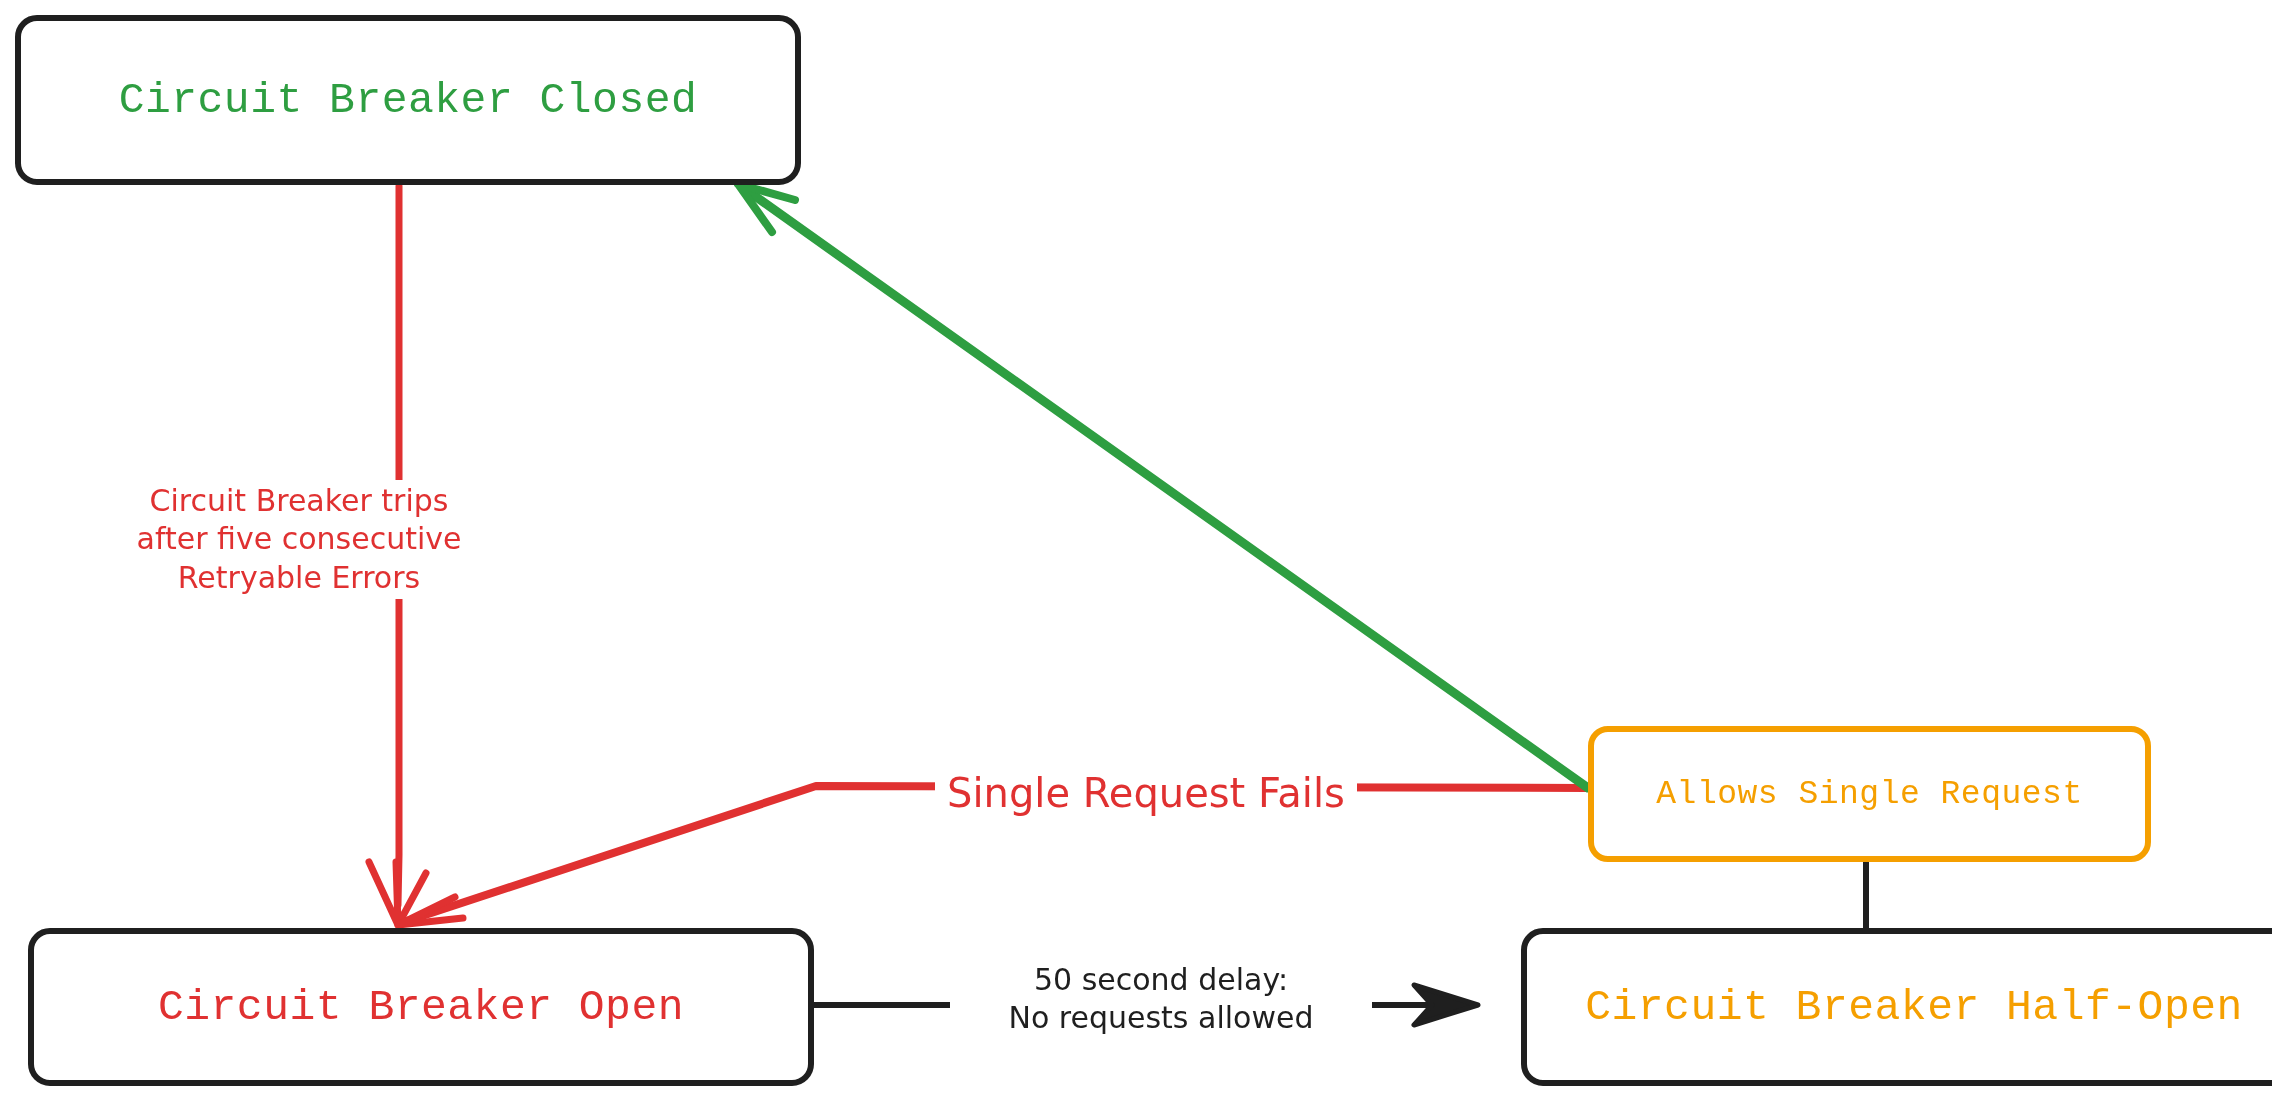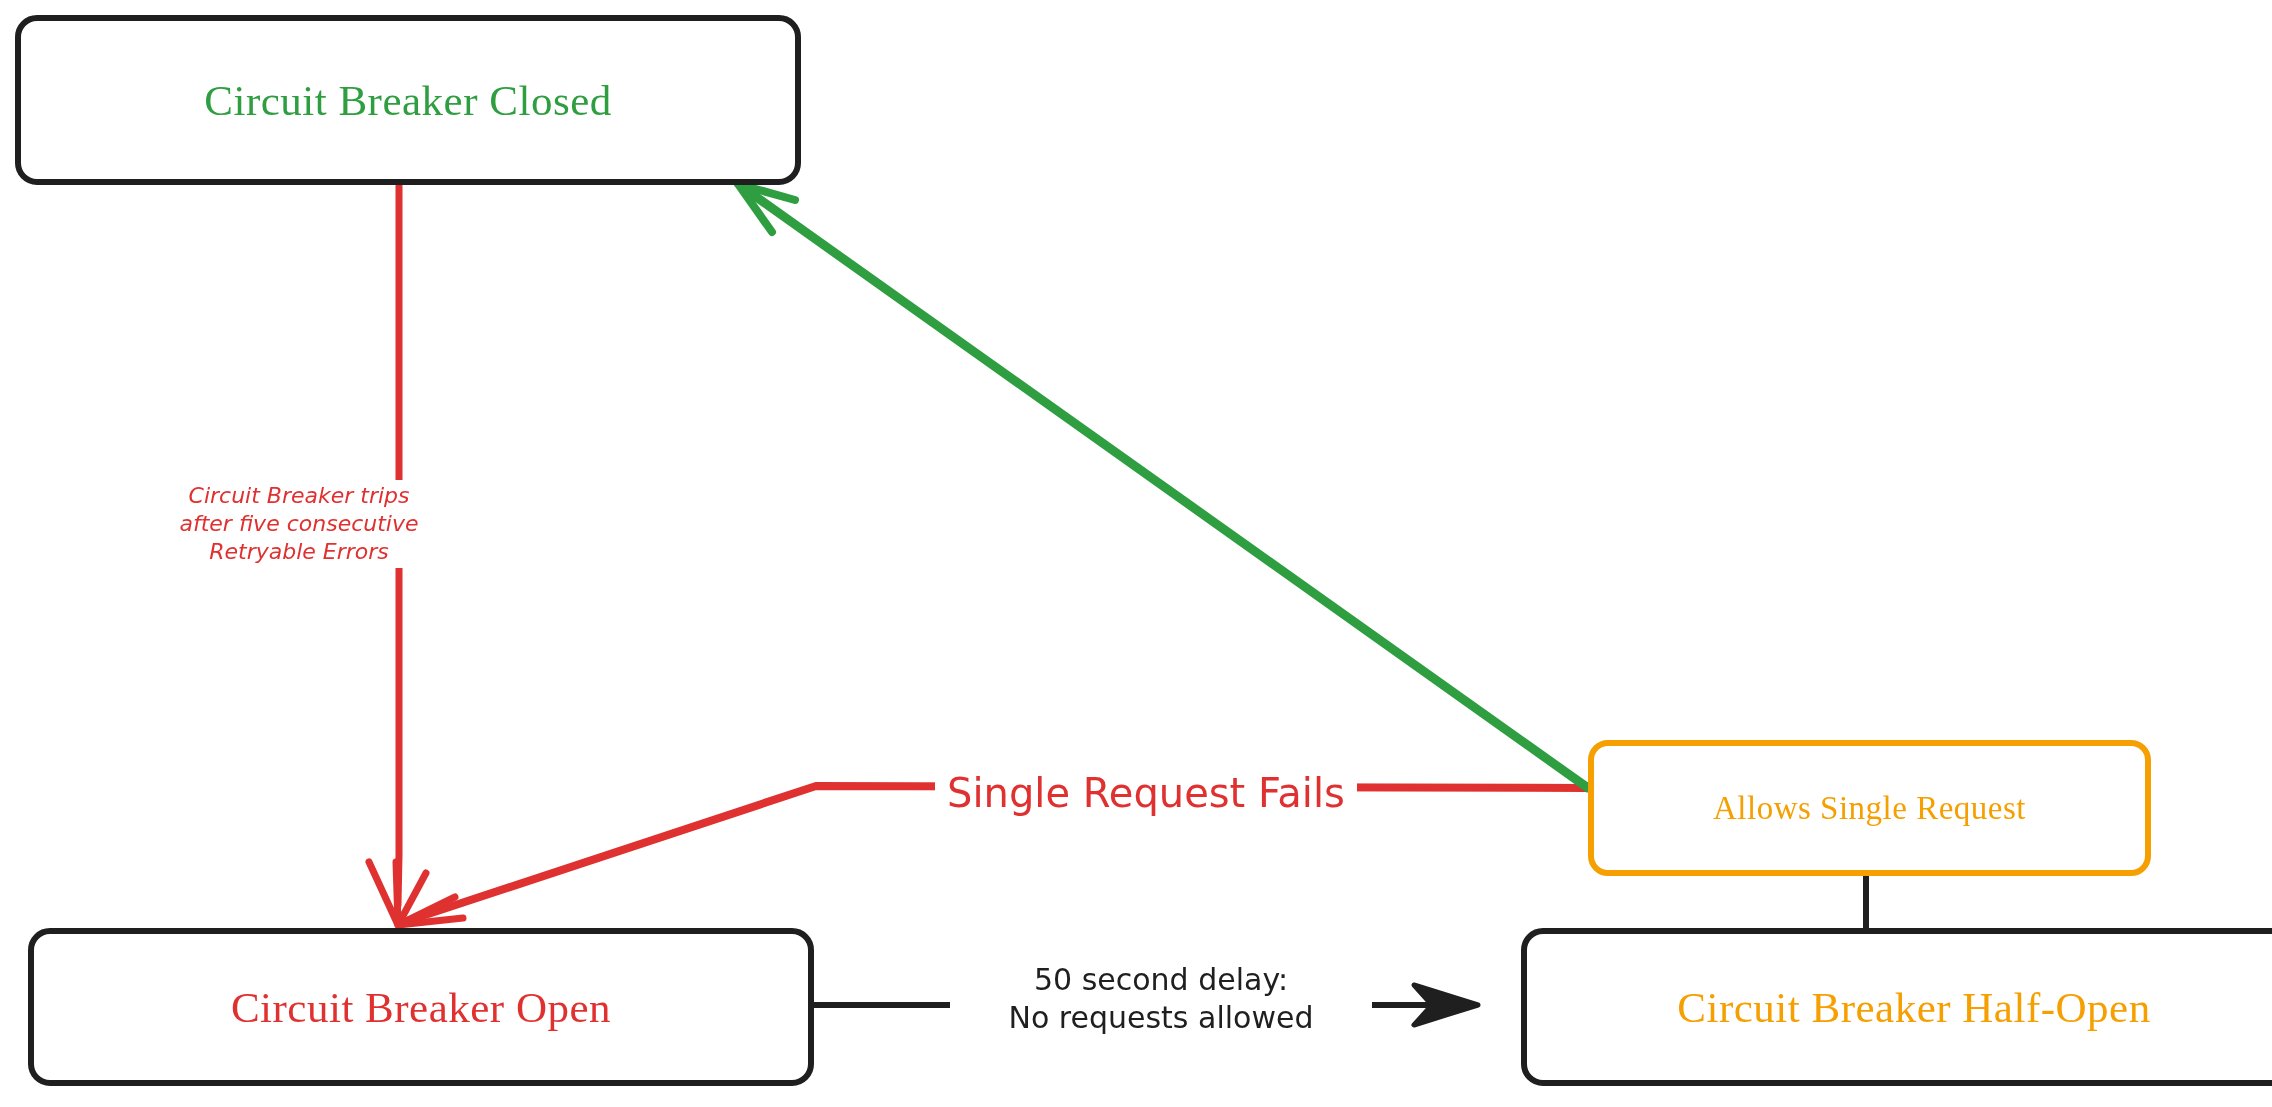--- a/index.html
+++ b/index.html
@@ -33,24 +33,23 @@
     justify-content: center;
     background: #ffffff;
     border-radius: 22px;
     text-align: center;
   }
   .node-black {
     border: 6px solid #1f1f1f;
   }
   .node-orange {
     border: 6px solid #f59f00;
-    margin-top: 14px;
   }
   .node-label {
-    font-family: Liberation Serif, serif;
+    font-family: Liberation Mono, monospace;
     font-weight: 400;
     letter-spacing: 0.5px;
     white-space: nowrap;
   }
   #node-closed {
     left: 15px;
     top: 15px;
     width: 786px;
     height: 170px;
   }
@@ -93,26 +92,25 @@
   .edge-label {
     position: absolute;
     font-family: "DejaVu Sans", sans-serif;
     text-align: center;
     line-height: 1.28;
     white-space: pre;
     background: #ffffff;
   }
   #label-trip {
     color: #e03131;
-    font-size: 22px;
+    font-size: 30px;
     left: 110px;
     top: 480px;
     width: 370px;
     padding: 2px 4px;
-    font-style: italic;
   }
   #label-succeeds {
     color: #2e9e41;
     font-size: 31px;
     left: 905px;
     top: 465px;
     width: 500px;
     padding: 3px 6px;
   }
   #label-fails {

